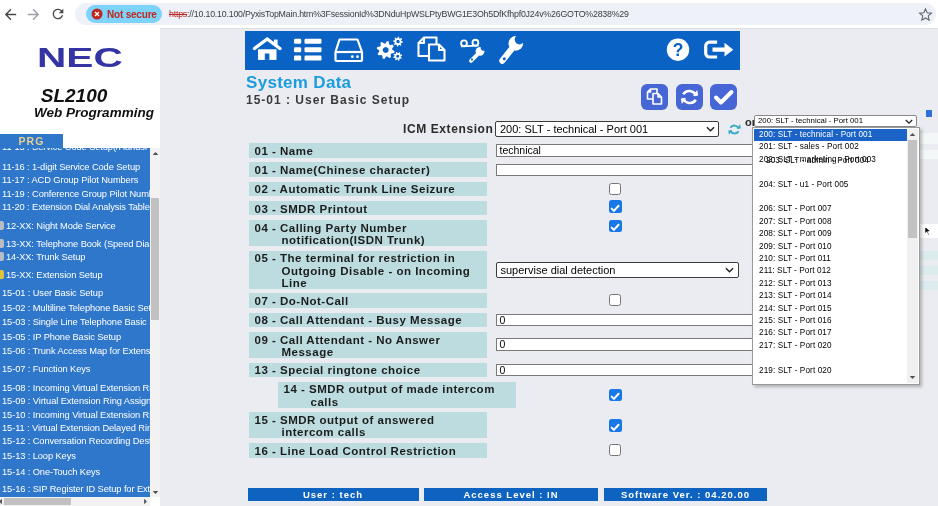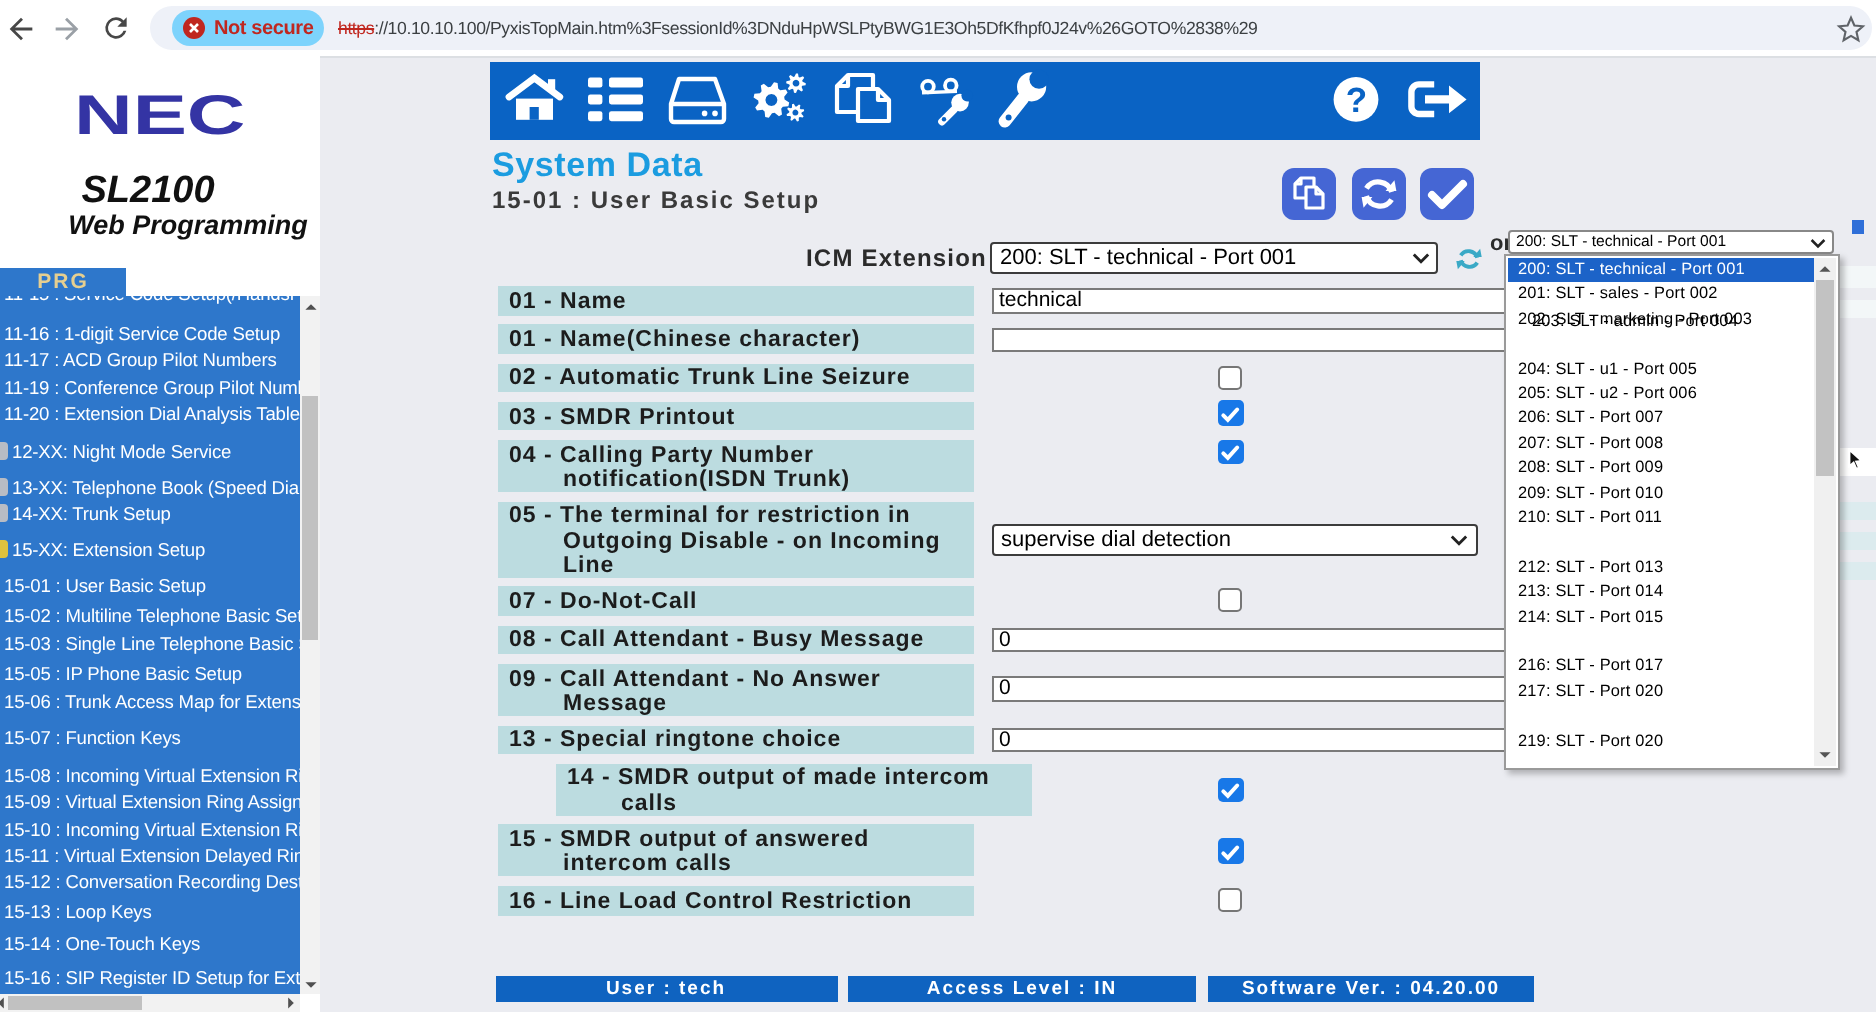--- a/index.html
+++ b/index.html
@@ -343,29 +343,30 @@
       <path d="M1 1l4 4 4-4" fill="none" stroke="#222" stroke-width="1.6"></path>
     </svg>
 </div>
 
 <div class="abs" id="dd">
   <div class="ddi ddh" style="top:1px;">200: SLT - technical - Port 001</div>
   <div class="ddi" style="top:13.4px;">201: SLT - sales - Port 002</div>
   <div class="ddi" style="top:25.8px;">202: SLT - marketing - Port 003</div>
   <div class="ddi" style="top:27px;padding-left:12px;">203: SLT - admin - Port 004</div>
   <div class="ddi" style="top:50.6px;">204: SLT - u1 - Port 005</div>
-  <div class="ddi" style="top:63px;">205: SLT - u2 - Port 006</div>
   <div class="ddi" style="top:75.4px;">206: SLT - Port 007</div>
   <div class="ddi" style="top:87.8px;">207: SLT - Port 008</div>
   <div class="ddi" style="top:100.2px;">208: SLT - Port 009</div>
   <div class="ddi" style="top:112.6px;">209: SLT - Port 010</div>
   <div class="ddi" style="top:125px;">210: SLT - Port 011</div>
+  <div class="ddi" style="top:137.4px;">211: SLT - Port 012</div>
   <div class="ddi" style="top:149.8px;">212: SLT - Port 013</div>
   <div class="ddi" style="top:162.2px;">213: SLT - Port 014</div>
   <div class="ddi" style="top:174.6px;">214: SLT - Port 015</div>
+  <div class="ddi" style="top:187px;">215: SLT - Port 016</div>
   <div class="ddi" style="top:199.4px;">216: SLT - Port 017</div>
   <div class="ddi" style="top:211.8px;">217: SLT - Port 020</div>
   <div class="ddi" style="top:236.6px;">219: SLT - Port 020</div>
   <div id="ddsb">
     <svg style="position:absolute;top:2px;left:2px" width="7" height="7" viewBox="0 0 10 10">
         <path d="M1 7l4-4 4 4z" fill="#555"></path>
       </svg>
     <div style="position:absolute;left:1px;top:11px;width:9px;height:98px;background:#c2c2c2;"></div>
     <svg style="position:absolute;bottom:2px;left:2px" width="7" height="7" viewBox="0 0 10 10">
         <path d="M1 3l4 4 4-4z" fill="#555"></path>

